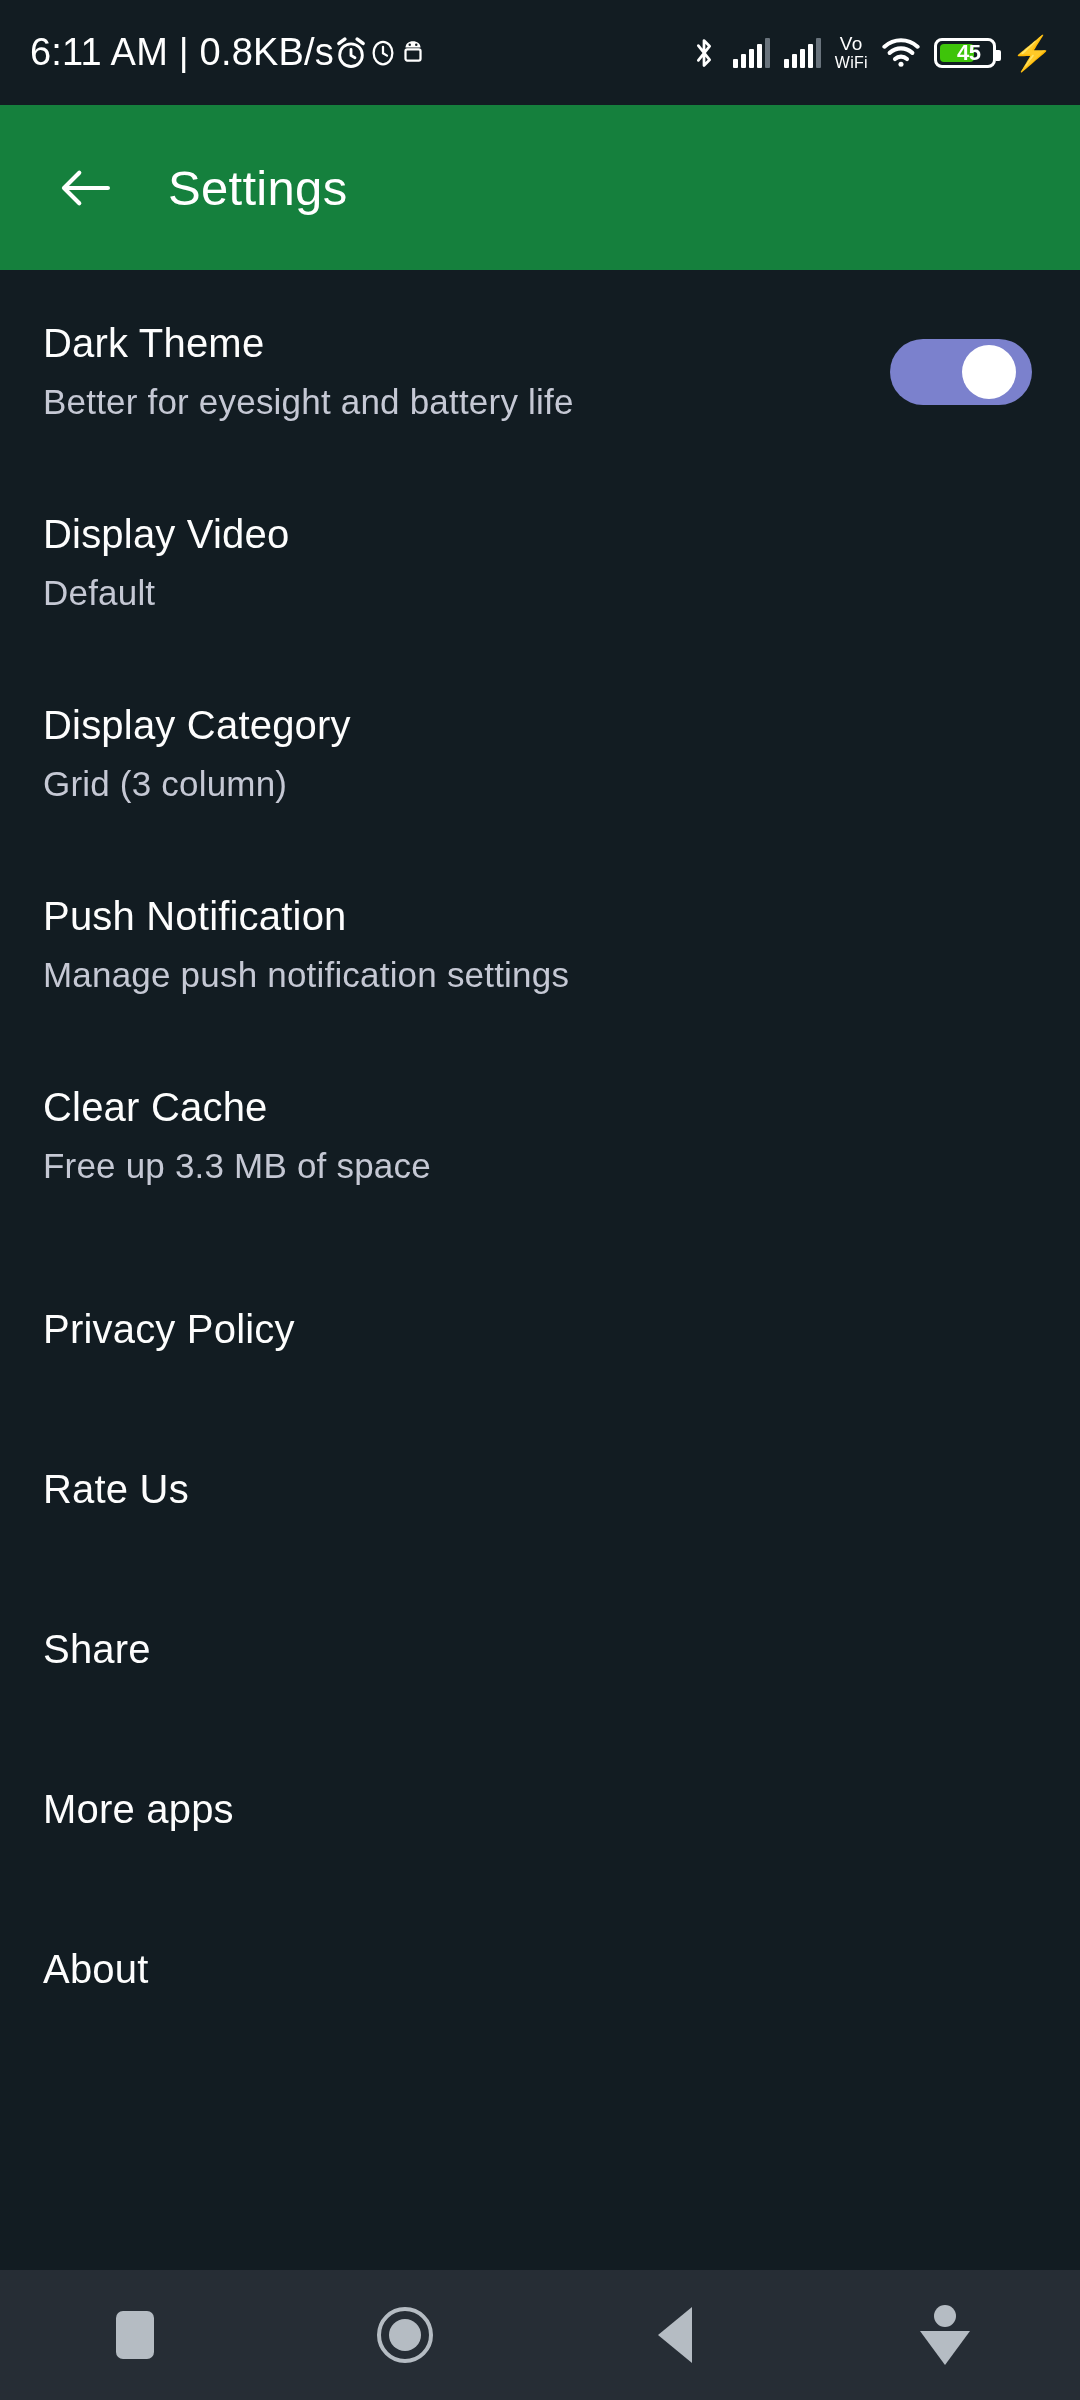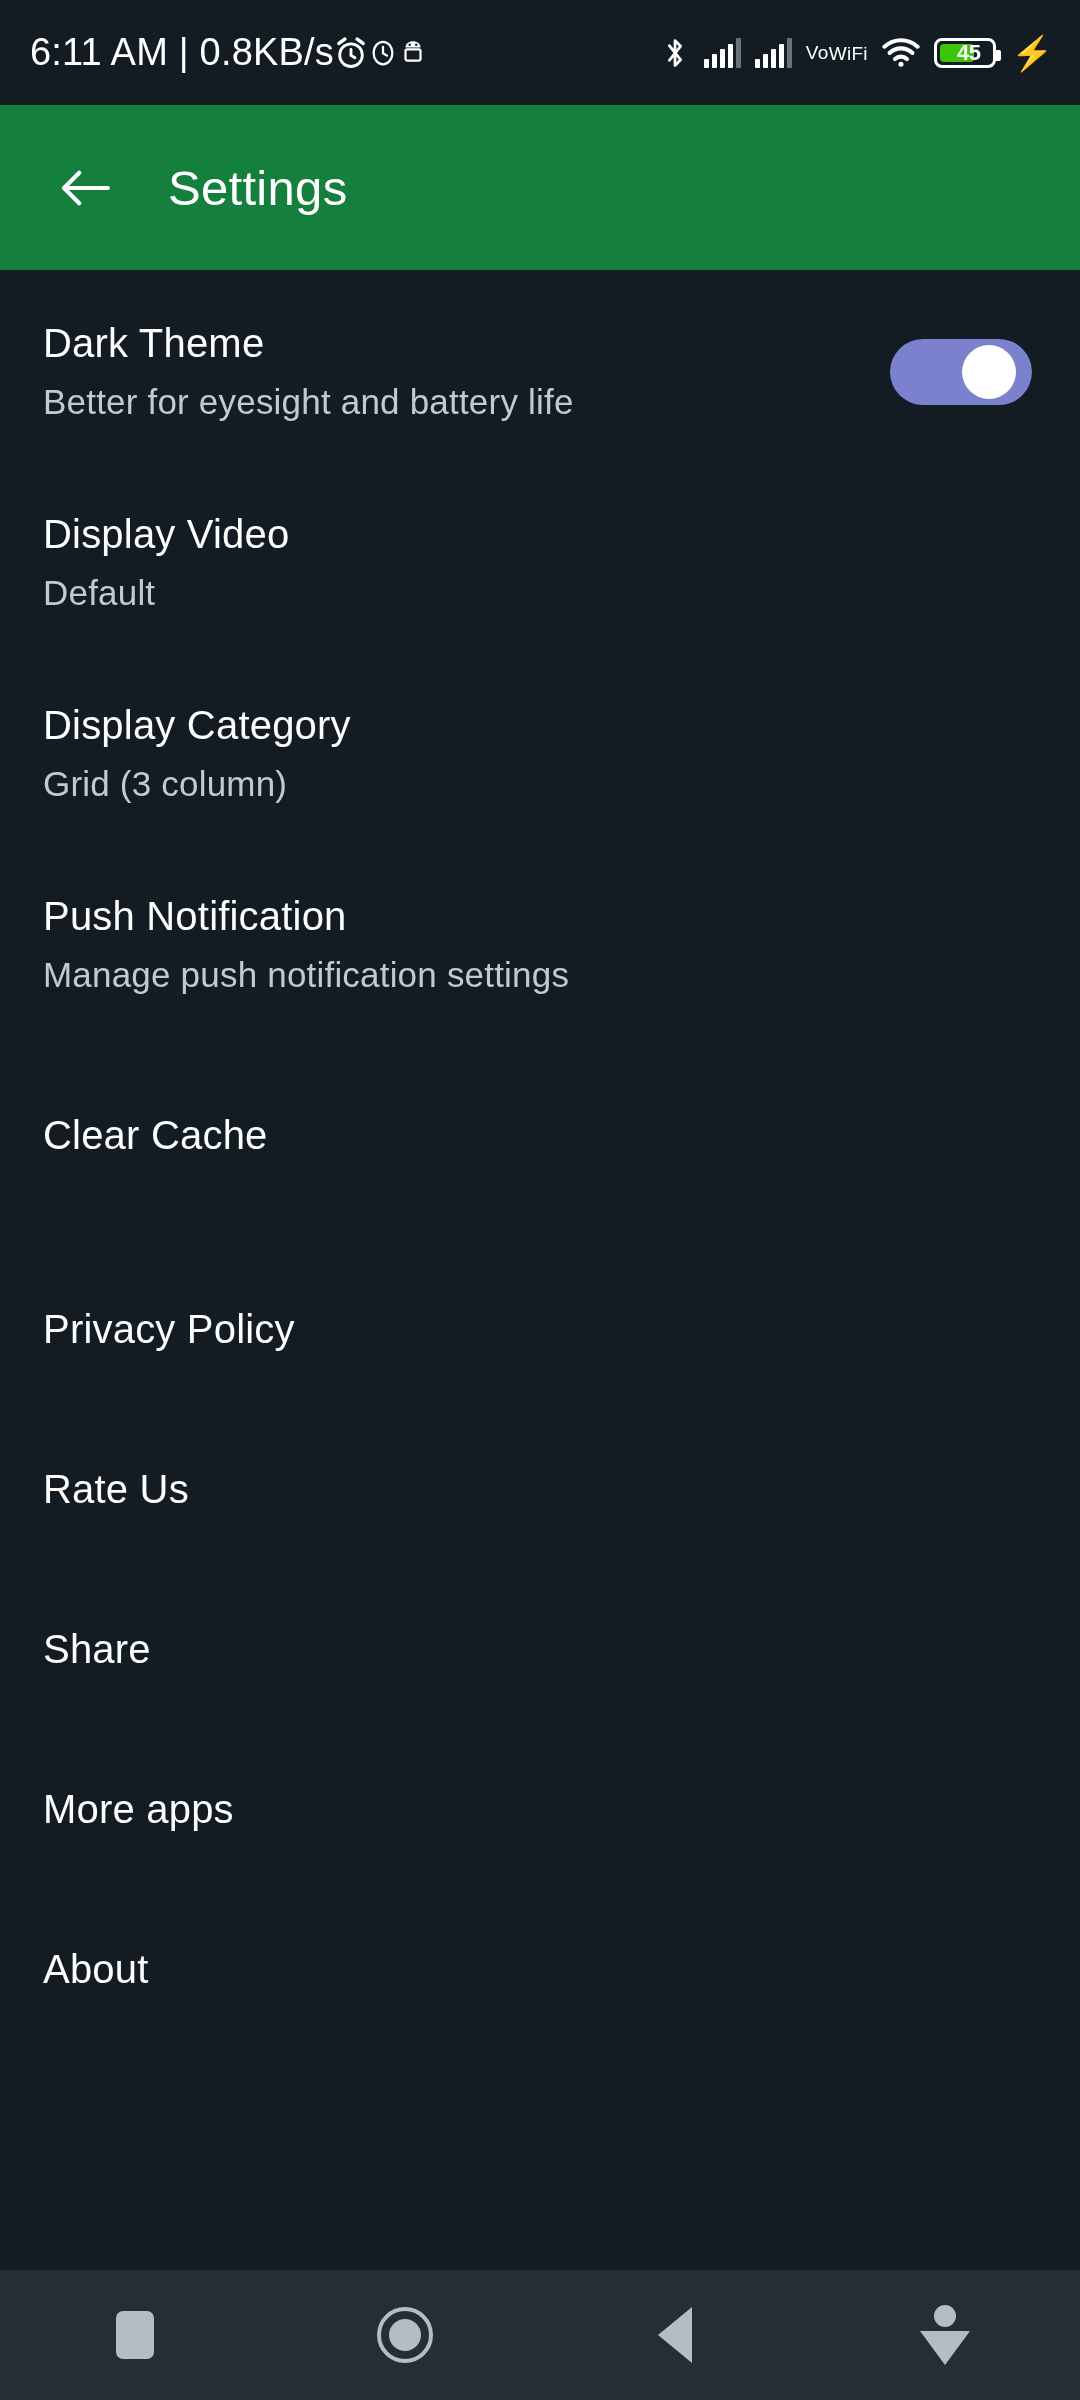--- a/index.html
+++ b/index.html
@@ -30,24 +30,24 @@
 
   
   .sig { display:flex; align-items:flex-end; gap:3px; height:30px; }
   .sig i { display:block; width:5px; background:#ffffff; border-radius:1px; }
   .sig i:nth-child(1){ height:9px; }
   .sig i:nth-child(2){ height:14px; }
   .sig i:nth-child(3){ height:19px; }
   .sig i:nth-child(4){ height:24px; }
   .sig i:nth-child(5){ height:30px; background:#69737c; }
 
-  .volte { display:flex; flex-direction:row; align-items:center; justify-content:center;
+  .volte { display:flex; flex-direction:column; align-items:center; justify-content:center;
            color:#ffffff; line-height:1; }
   .volte .l1 { font-size:19px; letter-spacing:.5px; }
-  .volte .l2 { font-size:19px; letter-spacing:.2px; margin-top:2px; }
+  .volte .l2 { font-size:16px; letter-spacing:.2px; margin-top:2px; }
 
   .batt { position:relative; width:62px; height:30px; border:3px solid #ffffff;
           border-radius:8px; display:flex; align-items:center;padding-left:8px; }
   .batt::after { content:""; position:absolute; right:-8px; top:9px; width:5px; height:11px;
                  background:#ffffff; border-radius:0 2px 2px 0; }
   .batt-fill { position:absolute; left:3px; top:3px; bottom:3px; width:34px;
                background:#3ec40a; border-radius:4px; }
   .batt-num { position:relative; z-index:2; width:100%; text-align:center;
               color:#ffffff; font-size:22px; font-weight:bold; letter-spacing:-.5px; }
   .bolt { color:#ffffff; font-size:34px; line-height:1; margin-left:2px; }
@@ -234,20 +234,21 @@
         <div class="row-title">Push Notification</div>
         <div class="row-sub">Manage push notification settings</div>
       </div>
     </div>
 
     <div class="gap-36"></div>
 
     <div class="row two-line">
       <div class="row-text">
         <div class="row-title">Clear Cache</div>
+        <div class="row-sub">Free up 3.3 MB of space</div>
       </div>
     </div>
 
     <div class="gap-36"></div>
 
     <div class="row one-line">
       <div class="row-text">
         <div class="row-title">Privacy Policy</div>
       </div>
     </div>

